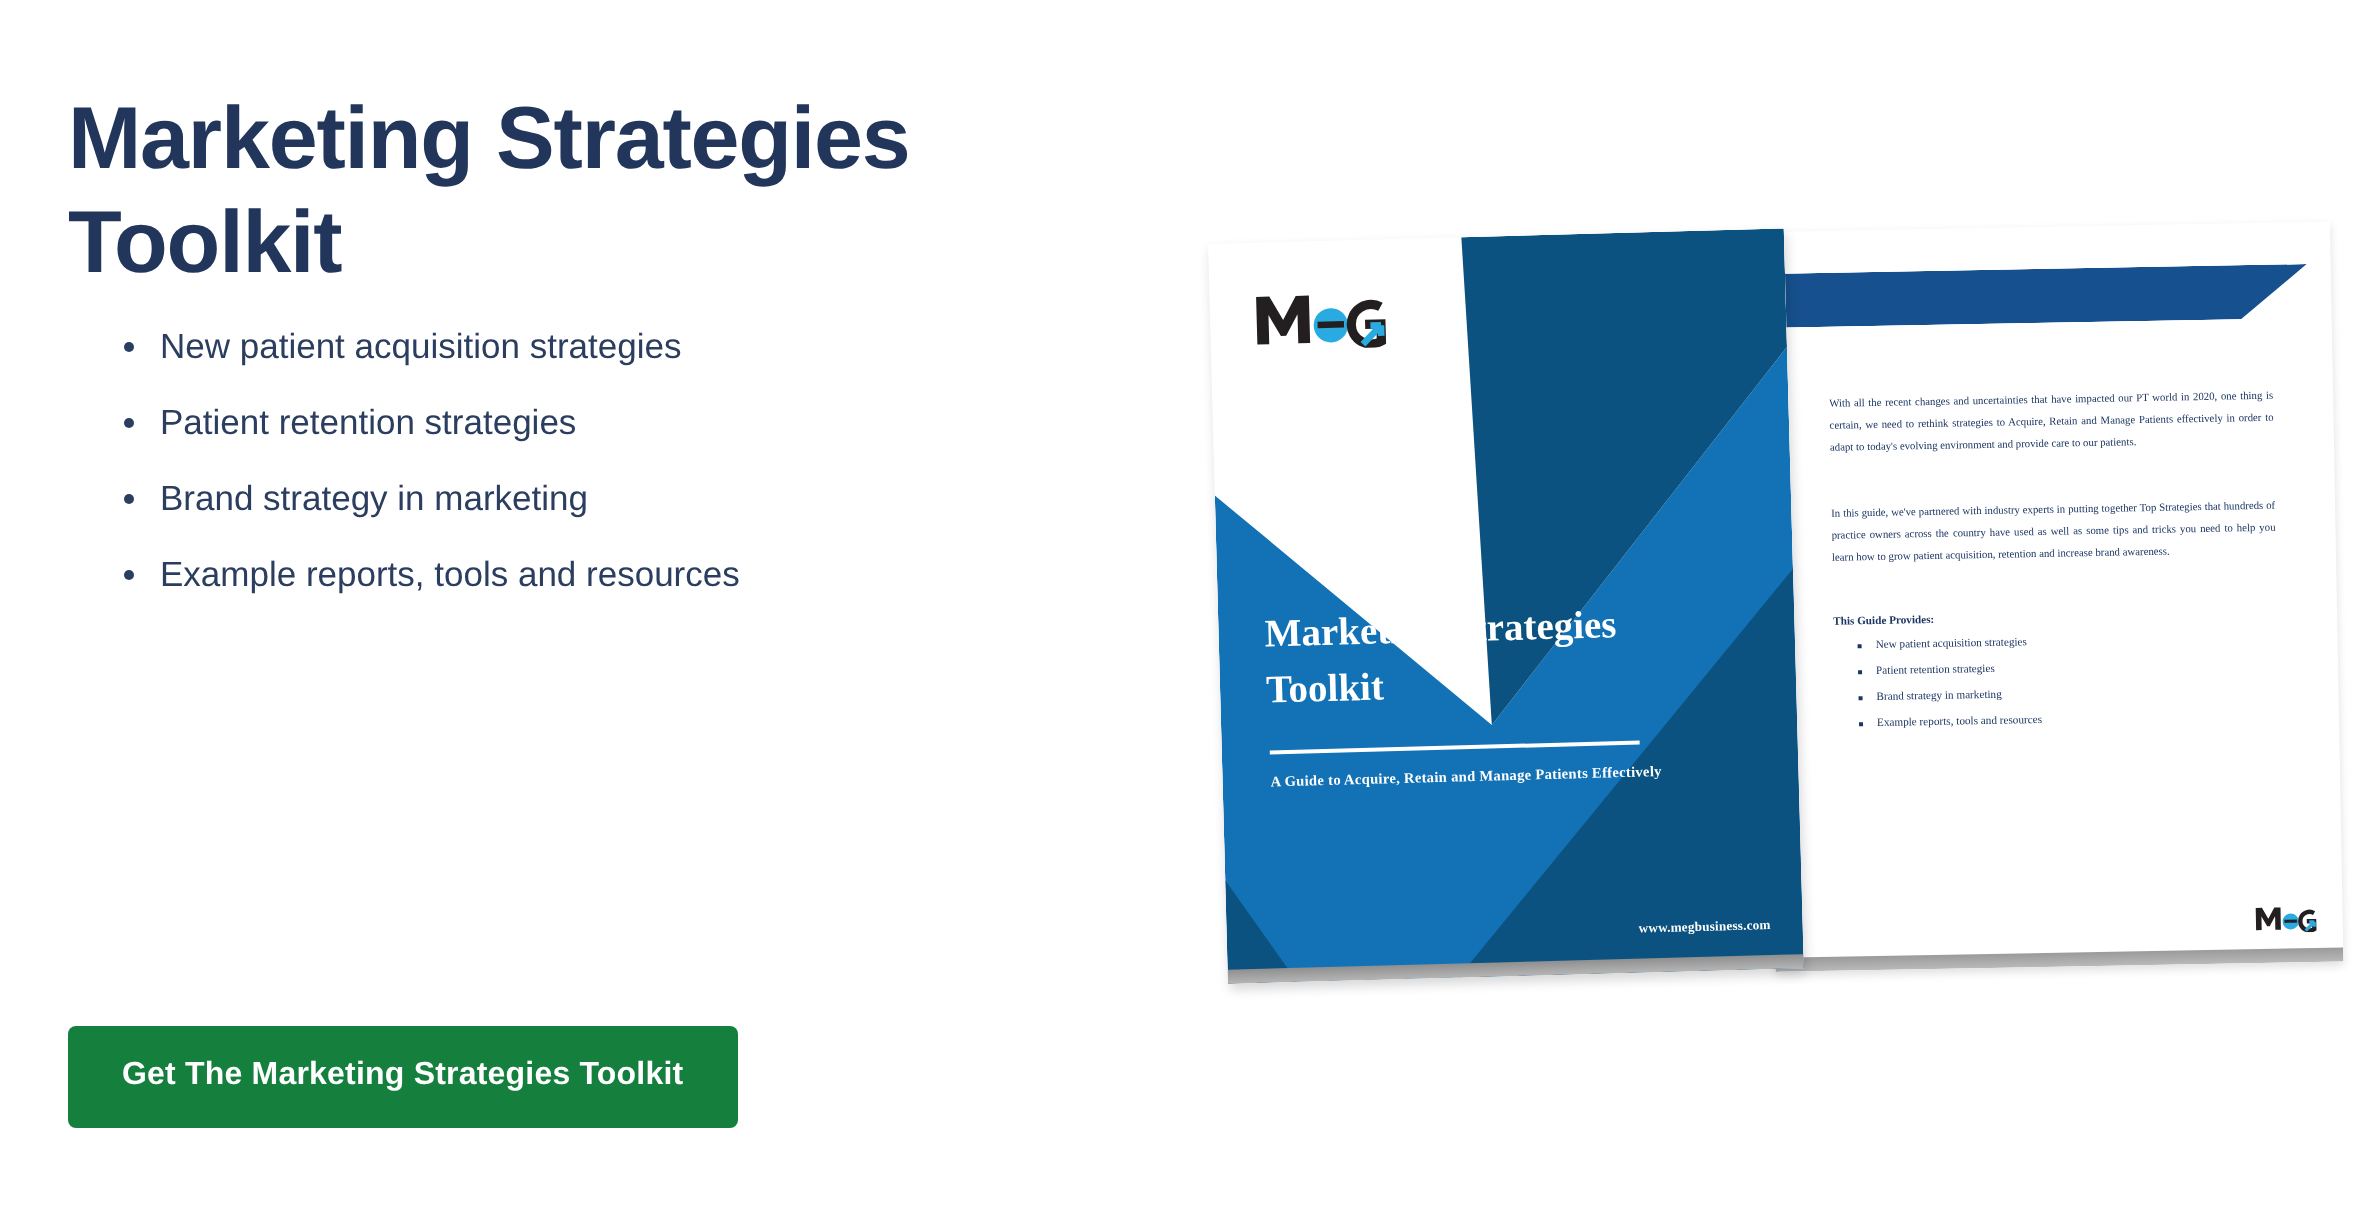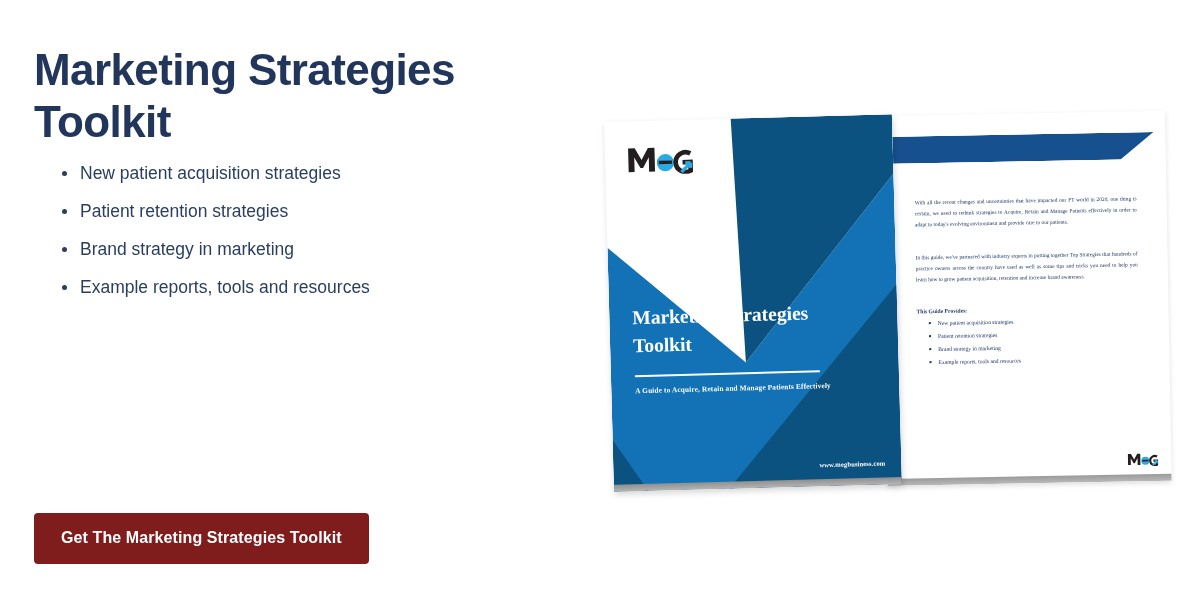--- a/index.html
+++ b/index.html
@@ -63,21 +63,21 @@
     top: 9px;
     width: 5px; height: 5px;
     border-radius: 50%;
     background: #2b3e60;
   }
   #cta-button {
     position: absolute;
     left: 34px;
     top: 513px;
     display: inline-block;
-    background: #7f1d1d;
+    background: #15803d;
     color: #ffffff;
     border: none;
     border-radius: 4px;
     font-family: "Liberation Sans", sans-serif;
     font-size: 16px;
     font-weight: bold;
     letter-spacing: 0.1px;
     padding: 16px 27px 17px 27px;
     cursor: pointer;
     white-space: nowrap;

